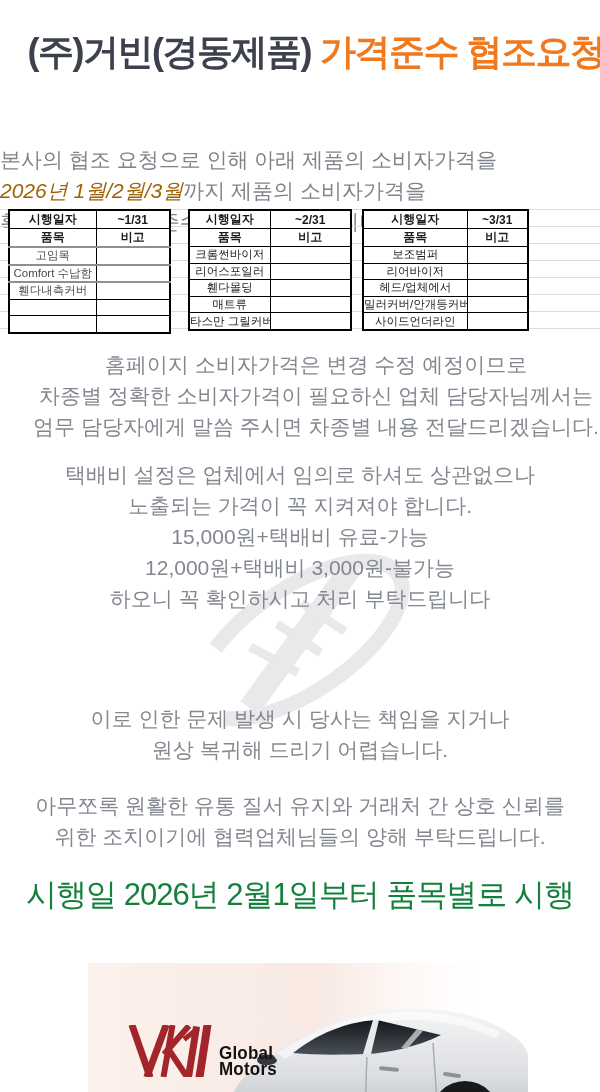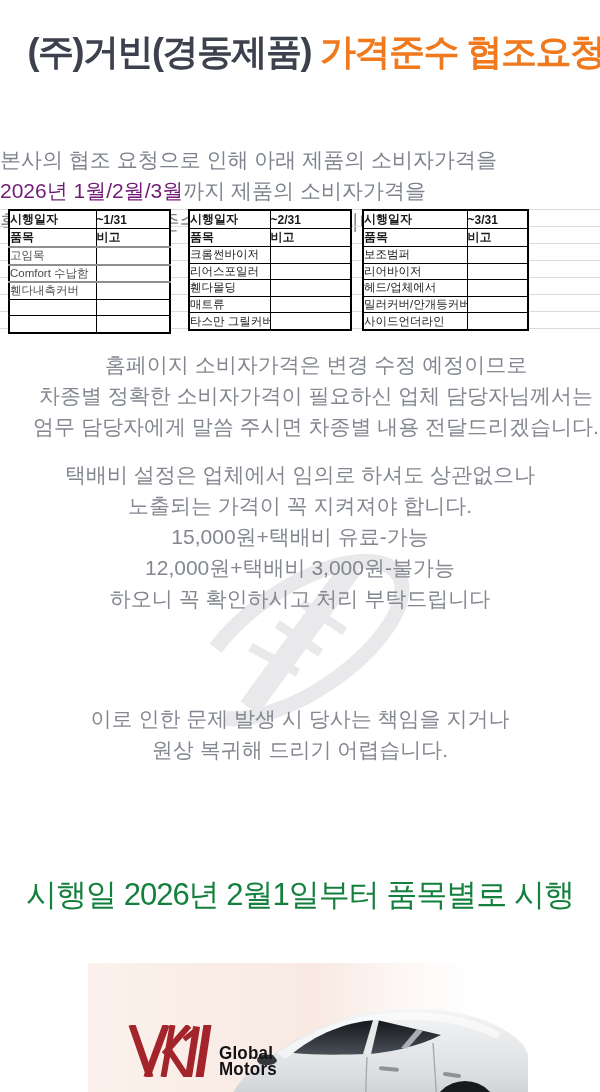--- a/index.html
+++ b/index.html
@@ -13,33 +13,33 @@
     position:absolute;top:28px;left:0;width:600px;text-align:center;
     font-size:36px;font-weight:800;letter-spacing:-1.5px;white-space:nowrap;padding-left:16px;
   }
   .title .company{color:#3d414d;margin-right:9px;}
   .title .highlight{color:#f0791e;}
   
   .intro{
     position:absolute;top:113px;left:0;width:552px;text-align:left;
     font-size:21px;line-height:31px;color:#7e838c;font-weight:500;margin-top:31px;
   }
-  .intro .red{color:#701a75;}
+  .intro .red{color:#a16207;font-style:italic;}
   
   .tables-wrap{
     position:absolute;top:209px;left:0;width:600px;height:123px;
     background:repeating-linear-gradient(to bottom,#dcdcdc 0,#dcdcdc 1px,transparent 1px,transparent 17px);
     display:flex;align-items:flex-start;padding-left:8px;box-sizing:border-box;
   }
   table.ptable{
     border-collapse:collapse;background:#fff;table-layout:fixed;
     font-size:11.5px;color:#1a1a1a;
   }
   table.ptable td{
-    border:1px solid #000;height:15.6px;vertical-align:middle;
+    border:1px solid #000;height:15.6px;text-align:center;vertical-align:middle;
     white-space:nowrap;overflow:hidden;padding:0 0;background:#fff;
   }
   table.ptable tr.hdr td{font-weight:bold;font-size:12px;}
   table.ptable{border:2px solid #000;}
   .t1{width:161px;}
   .t2{width:162px;margin-left:17px;}
   .t3{width:165px;margin-left:10px;}
   .t1 td.item{color:#4a4a4a;}
   .t1 tr.gray td{border-top:2px solid #8f8f8f;margin-top:48px;}
   
@@ -225,20 +225,24 @@
     <div>15,000원+택배비 유료-가능</div>
     <div>12,000원+택배비 3,000원-불가능</div>
     <div>하오니 꼭 확인하시고 처리 부탁드립니다</div>
   </div>
 
   <div class="para p3">
     <div>이로 인한 문제 발생 시 당사는 책임을 지거나</div>
     <div>원상 복귀해 드리기 어렵습니다.</div>
   </div>
 
+  <div class="para p4">
+    <div>아무쪼록 원활한 유통 질서 유지와 거래처 간 상호 신뢰를</div>
+    <div>위한 조치이기에 협력업체님들의 양해 부탁드립니다.</div>
+  </div>
 
   <div class="effective">시행일 2026년 2월1일부터 품목별로 시행</div>
 
   <div class="banner">
 
     <svg class="car" width="305" height="138" viewBox="0 0 305 138">
       <defs>
         <linearGradient id="carbody" x1="0" y1="0" x2="0" y2="1">
           <stop offset="0" stop-color="#f4f5f6"></stop>
           <stop offset="0.55" stop-color="#dcdee1"></stop>

